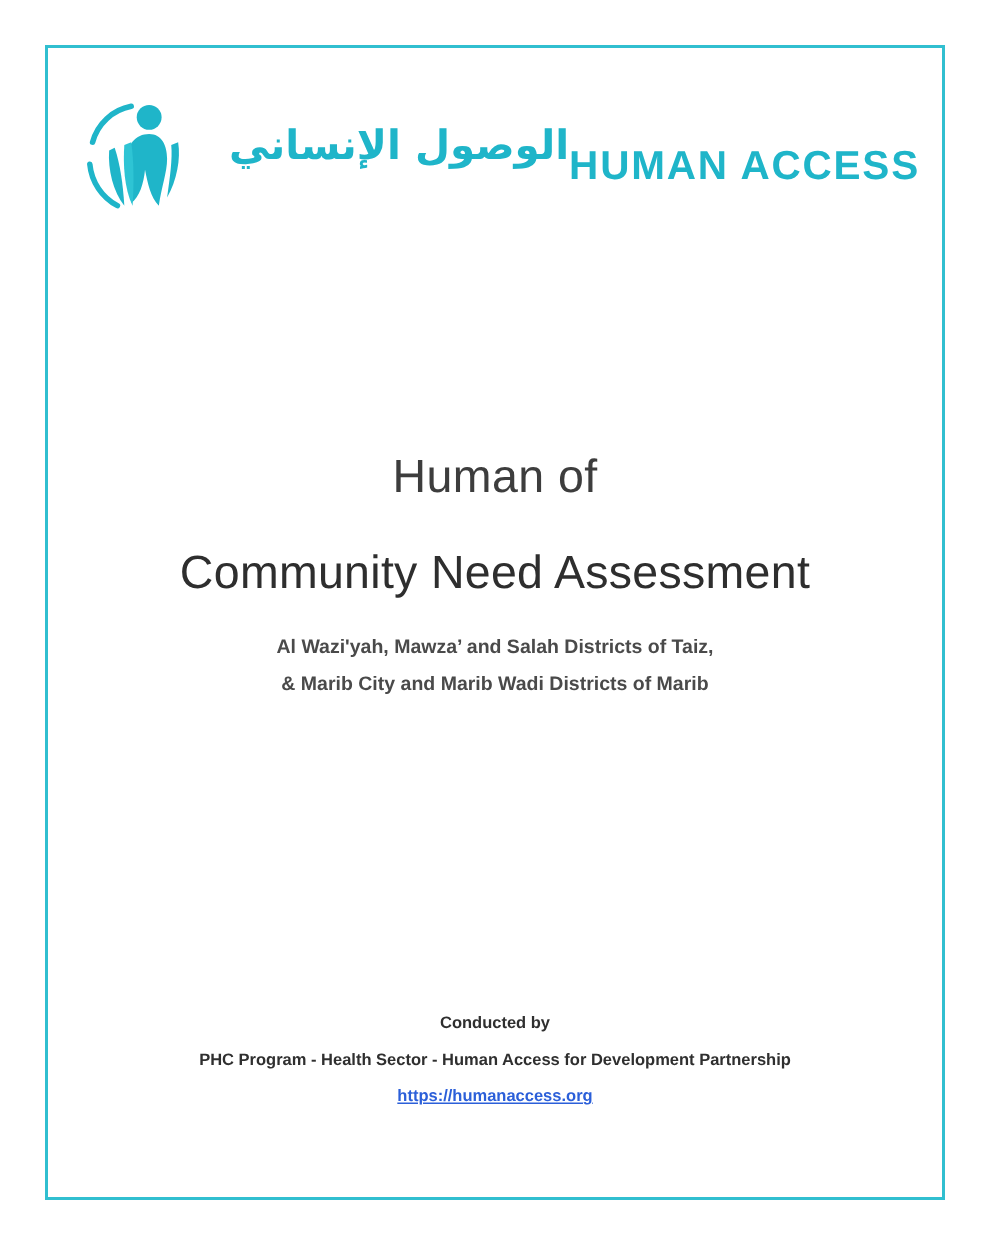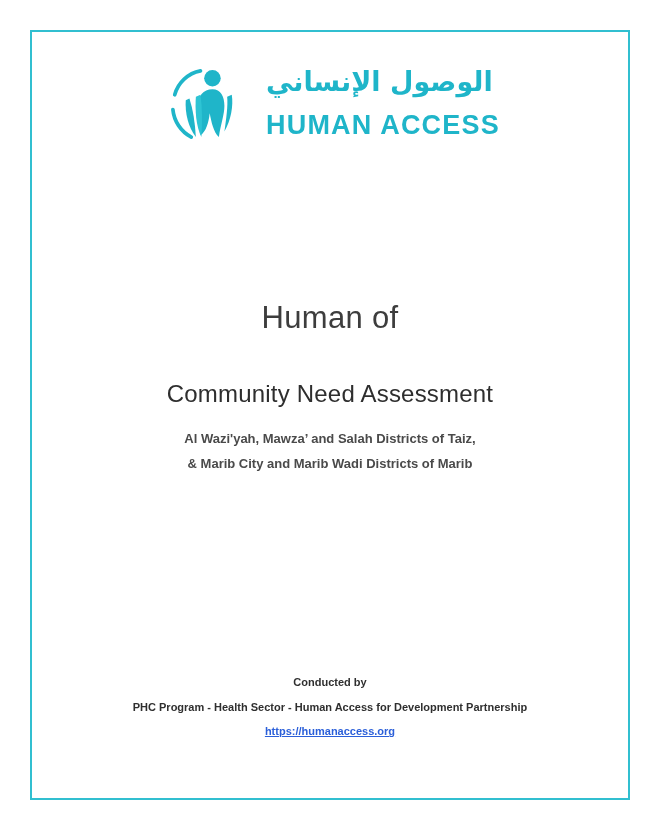--- a/index.html
+++ b/index.html
@@ -50,21 +50,21 @@
     justify-content: center;
     gap: 14px;
   }
   .logo-mark {
     width: 92px;
     height: 92px;
     flex: 0 0 auto;
   }
   .logo-text {
     display: flex;
-    flex-direction: column;
+    flex-direction: row;
     align-items: flex-start;
     justify-content: center;
   }
   .logo-arabic {
     font-family: "DejaVu Sans", sans-serif;
     font-size: 27px;
     color: #1fb5c9;
     font-weight: bold;
     line-height: 1.15;
     direction: rtl;
@@ -85,22 +85,22 @@
     width: 100%;
     text-align: center;
   }
   .report-of {
     font-size: 31px;
     color: #3d3d3d;
     font-weight: normal;
     letter-spacing: 0.3px;
   }
   .main-title {
-    margin-top: 44px;
-    font-size: 24px;
+    margin-top: 28px;
+    font-size: 31px;
     color: #2e2e2e;
     font-weight: normal;
     letter-spacing: 0.2px;
   }
   .subtitle {
     margin-top: 18px;
     font-size: 13px;
     color: #4a4a4a;
     line-height: 1.95;
     font-weight: bold;

